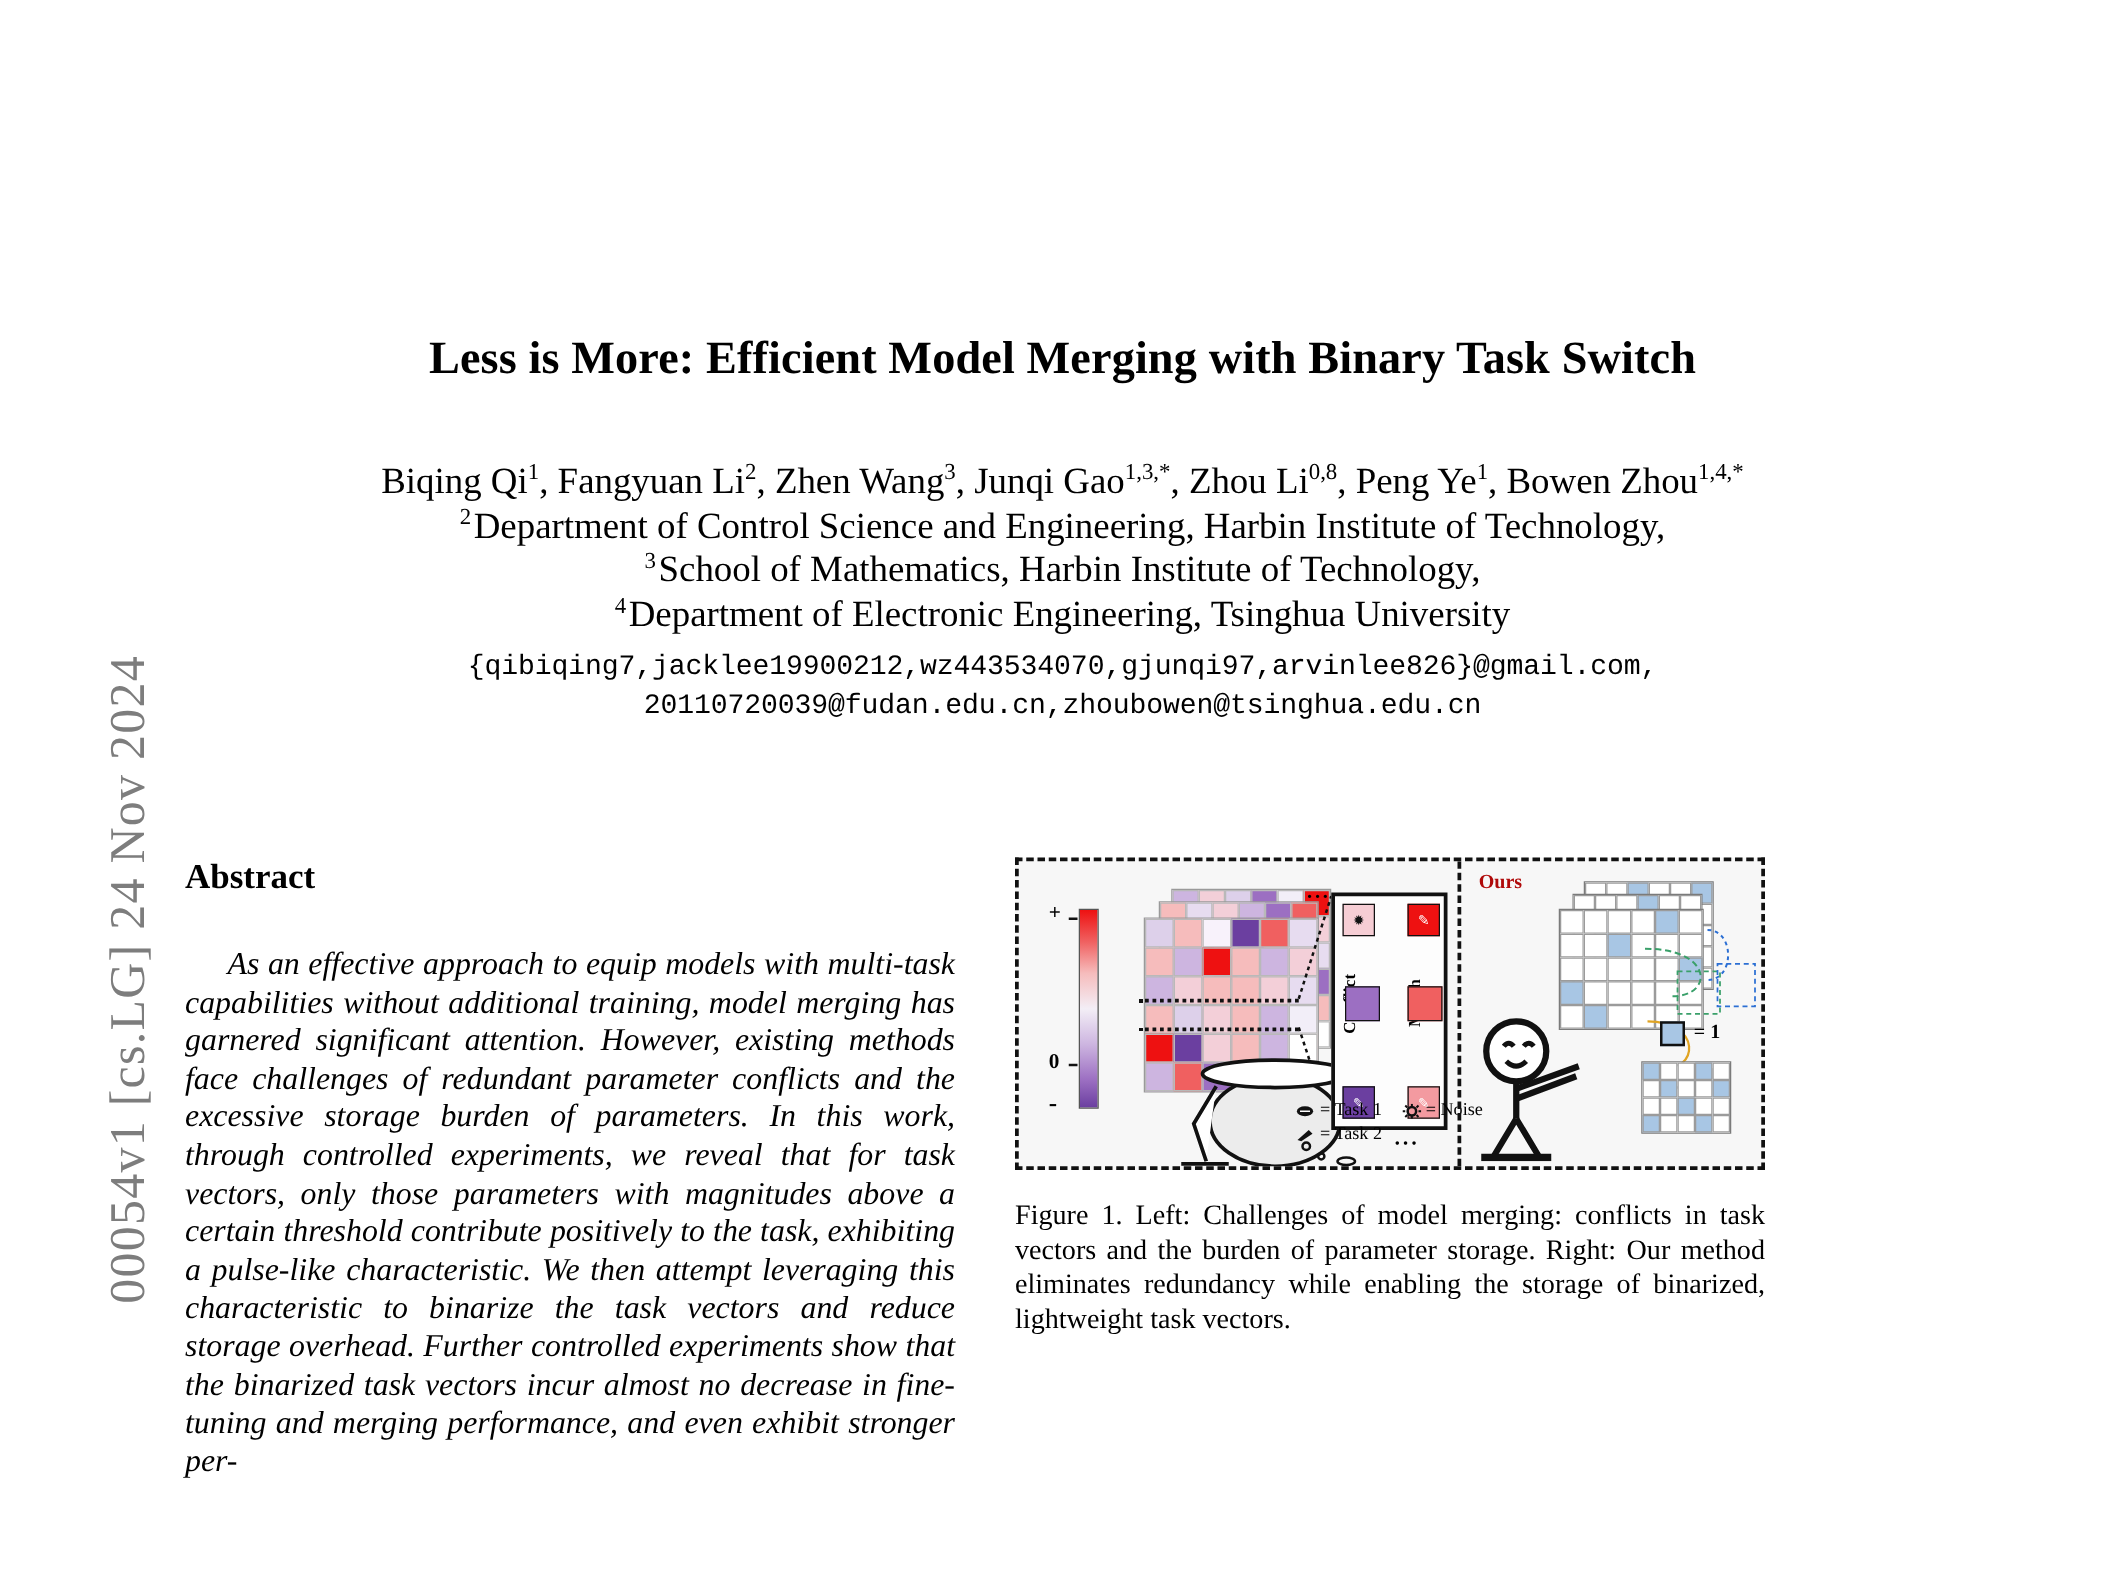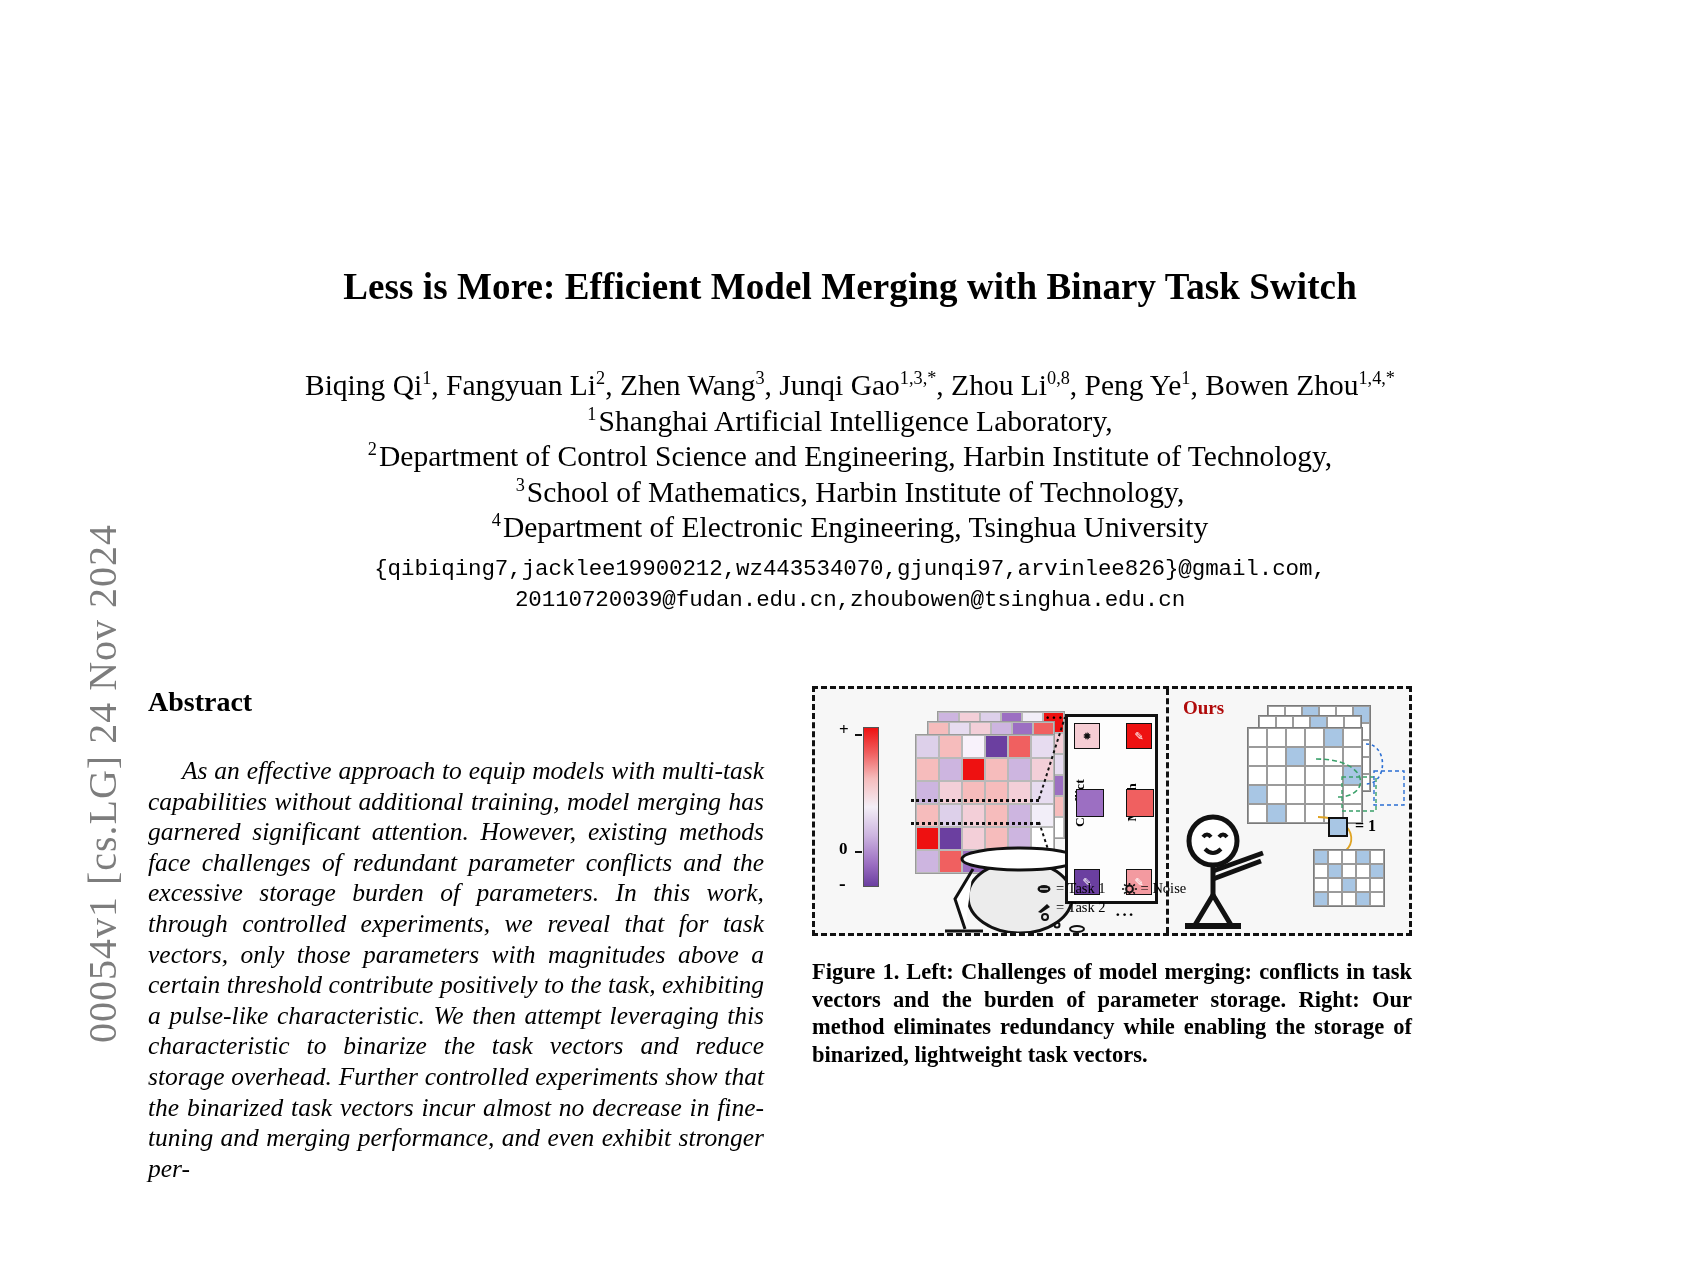--- a/index.html
+++ b/index.html
@@ -178,21 +178,21 @@
   }
   .legend .row{display:flex;align-items:center;gap:4px;white-space:nowrap;}
   .lgicon{display:inline-block;width:15px;height:12px;}
 
   
   .ours-title{
     position:absolute;
     left:368px;top:8px;
     color:#b00a0a;
     font-weight:bold;
-    font-size:19px;
+    font-size:16px;
     font-family:"Liberation Serif",serif;
   }
   .bhm{
     position:absolute;display:grid;gap:0;border:1px solid #7b7b7b;
   }
   .bhm div{border:1px solid #9b9b9b;box-sizing:border-box;}
   .bhm-b{left:452px;top:16px;grid-template-columns:repeat(6,17px);grid-template-rows:repeat(5,17px);}
   .bhm-m{left:443px;top:26px;grid-template-columns:repeat(6,17px);grid-template-rows:repeat(5,17px);}
   .bhm-f{left:432px;top:38px;grid-template-columns:repeat(6,19px);grid-template-rows:repeat(5,19px);}
   .bhm-y{left:498px;top:160px;grid-template-columns:repeat(5,14px);grid-template-rows:repeat(4,14px);}
@@ -201,21 +201,20 @@
   .keytxt{position:absolute;font-weight:bold;font-size:16px;}
 
   .person-right{position:absolute;left:360px;top:120px;width:130px;height:120px;}
 
   
   #figure-caption{
     font-size:22.5px;
     line-height:27.5px;
     text-align:justify;
     margin:0 0 34px 0;
-    font-weight:bold;
   }
   #body-para{
     font-size:25.5px;
     line-height:30.6px;
     text-align:justify;
   }
   .cite{color:#2b6fd4;}
 </style>
 </head>
 <body>
@@ -229,21 +228,20 @@
   <div id="authorblock">
     <div class="line">
       <span>Biqing Qi</span><sup>1</sup>,
       <span>Fangyuan Li</span><sup>2</sup>,
       <span>Zhen Wang</span><sup>3</sup>,
       <span>Junqi Gao</span><sup>1,3,*</sup>,
       <span>Zhou Li</span><sup>0,8</sup>,
       <span>Peng Ye</span><sup>1</sup>,
       <span>Bowen Zhou</span><sup>1,4,*</sup>
     </div>
-    <div class="line affil"><sup>1</sup><span>Shanghai Artificial Intelligence Laboratory,</span></div>
     <div class="line affil"><sup>2</sup><span>Department of Control Science and Engineering, Harbin Institute of Technology,</span></div>
     <div class="line affil"><sup>3</sup><span>School of Mathematics, Harbin Institute of Technology,</span></div>
     <div class="line affil"><sup>4</sup><span>Department of Electronic Engineering, Tsinghua University</span></div>
     <div class="emails">{qibiqing7,jacklee19900212,wz443534070,gjunqi97,arvinlee826}@gmail.com,</div>
     <div class="emails" style="margin-top:0">20110720039@fudan.edu.cn,zhoubowen@tsinghua.edu.cn</div>
   </div>
 
   <div id="col-left">
     <div id="abstract-head">Abstract</div>
     <div id="abstract-body">As an effective approach to equip models with multi-task capabilities without additional training, model merging has garnered significant attention. However, existing methods face challenges of redundant parameter conflicts and the excessive storage burden of parameters. In this work, through controlled experiments, we reveal that for task vectors, only those parameters with magnitudes above a certain threshold contribute positively to the task, exhibiting a pulse-like characteristic. We then attempt leveraging this characteristic to binarize the task vectors and reduce storage overhead. Further controlled experiments show that the binarized task vectors incur almost no decrease in fine-tuning and merging performance, and even exhibit stronger per-</div>

